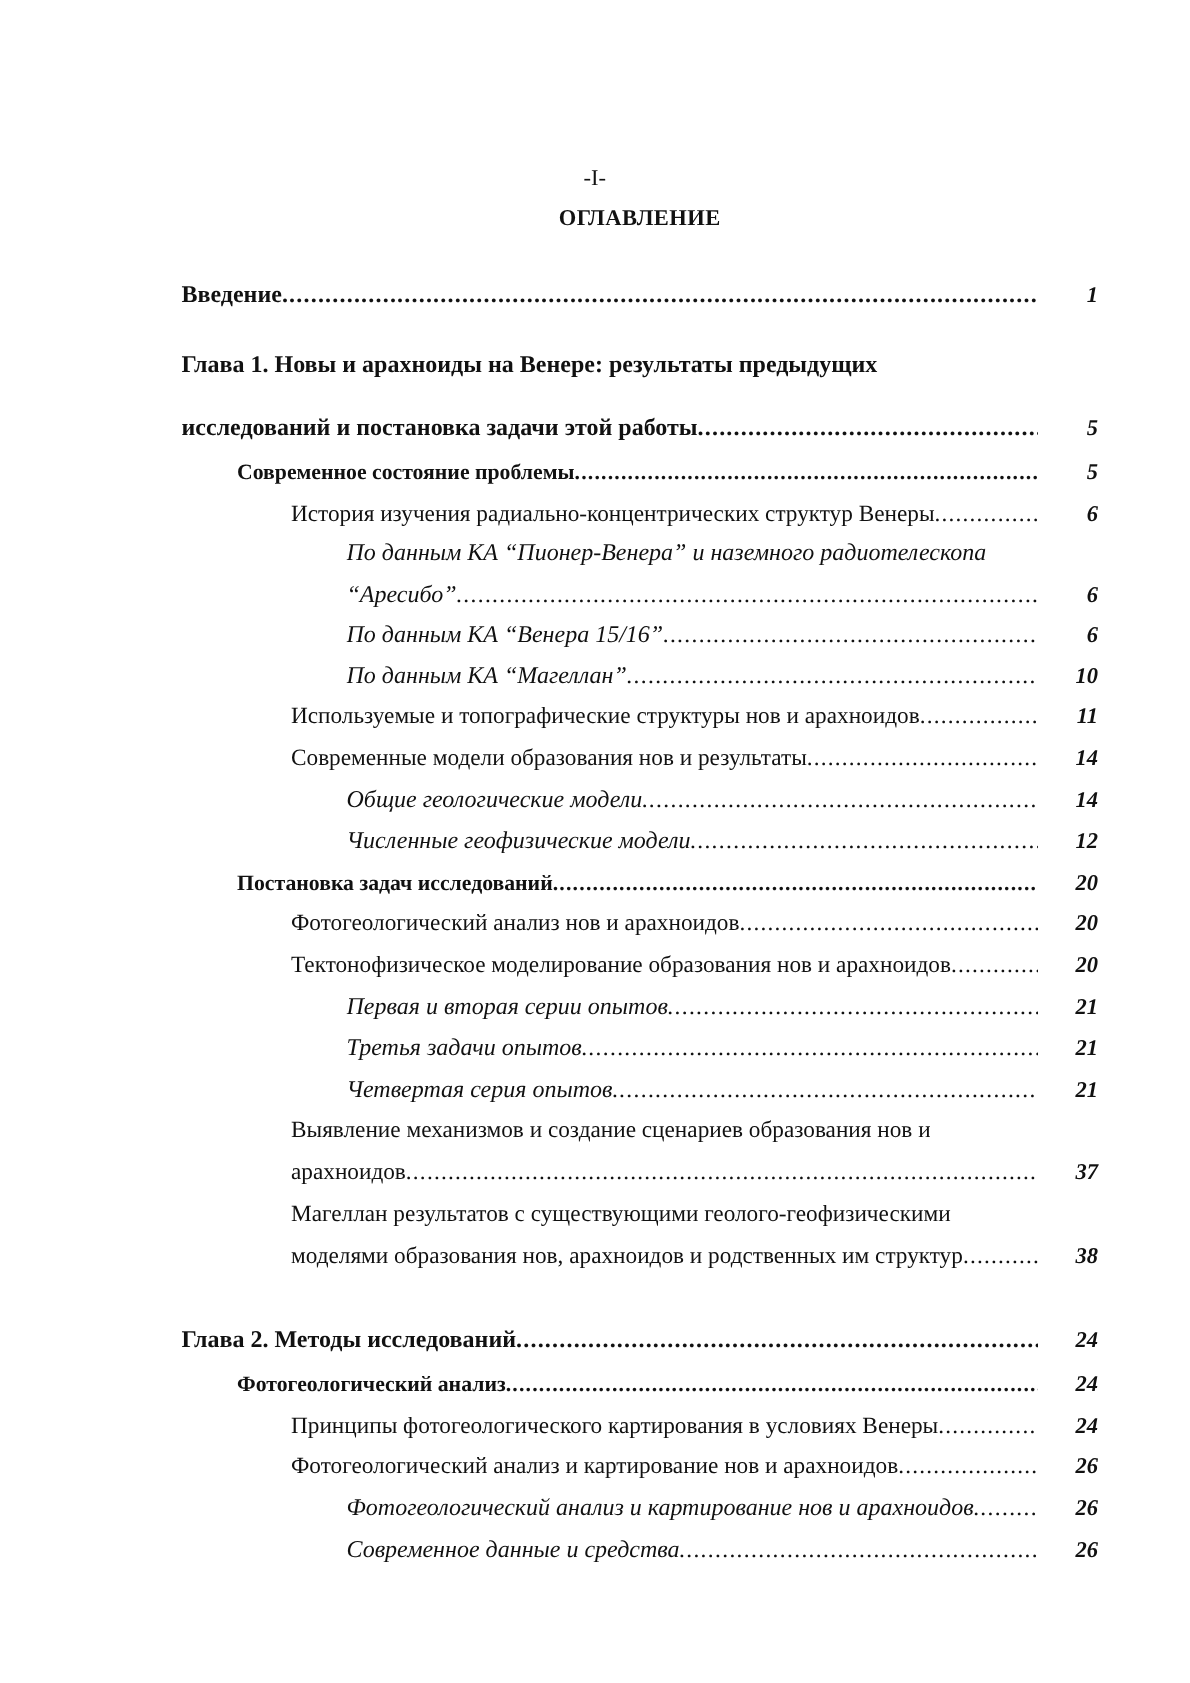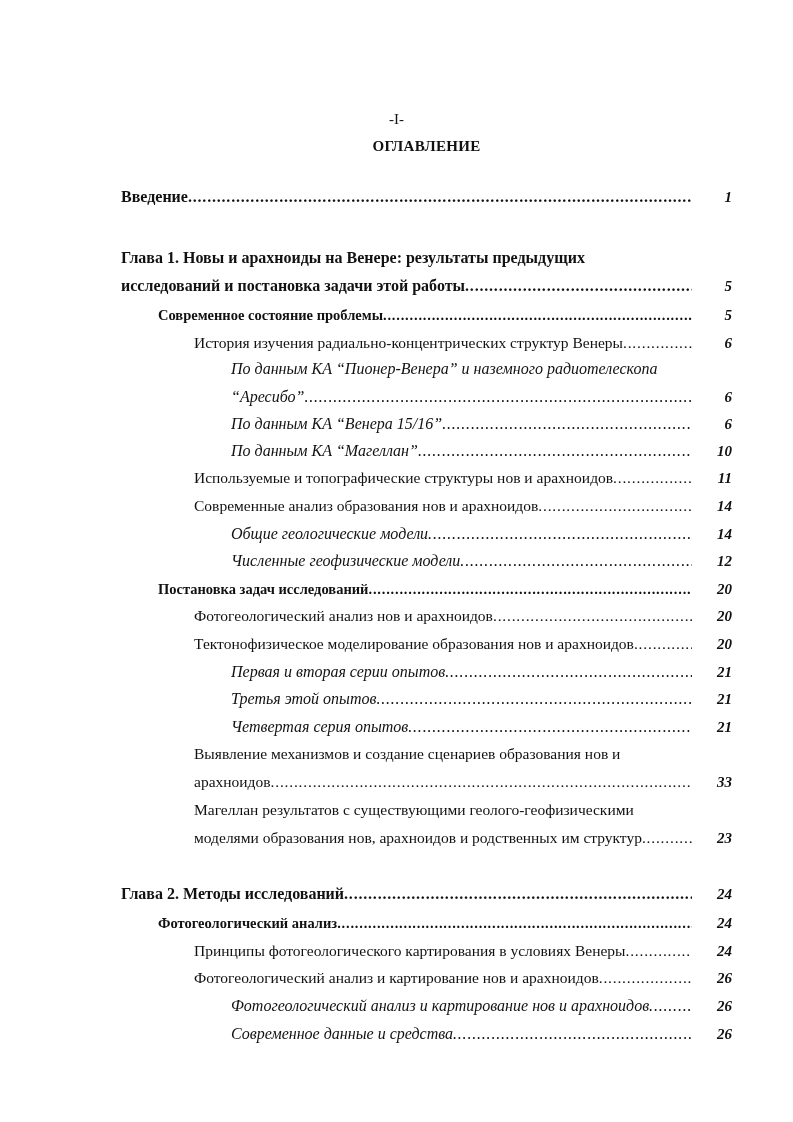--- a/index.html
+++ b/index.html
@@ -21,21 +21,21 @@
 <body>
 
 <div class="page-num">-I-</div>
 <div class="title">ОГЛАВЛЕНИЕ</div>
 
 <div class="toc" id="toc">
     <div class="entry lvl0" style="top: 186px;">
       <span class="text" style="left: 121px; width: 571px;"><span>Введение</span><span class="dots">........................................................................................................................................................................................................</span></span>
       <span class="num">1</span>
     </div>
-    <div class="entry lvl0" style="top: 247px;">
+    <div class="entry lvl0" style="top: 233px;">
       <span class="text" style="left: 121px;">Глава 1. Новы и арахноиды на Венере: результаты предыдущих</span>
     </div>
     <div class="entry lvl0" style="top: 275px;">
       <span class="text" style="left: 121px; width: 571px;"><span>исследований и постановка задачи этой работы</span><span class="dots">........................................................................................................................................................................................................</span></span>
       <span class="num">5</span>
     </div>
     <div class="entry lvl1" style="top: 304px;">
       <span class="text" style="left: 158px; width: 534px;"><span>Современное состояние проблемы</span><span class="dots">........................................................................................................................................................................................................</span></span>
       <span class="num">5</span>
     </div>
@@ -56,21 +56,21 @@
     </div>
     <div class="entry lvl3" style="top: 440px;">
       <span class="text" style="left: 231px; width: 461px;"><span>По данным КА “Магеллан”</span><span class="dots">........................................................................................................................................................................................................</span></span>
       <span class="num">10</span>
     </div>
     <div class="entry lvl2" style="top: 467px;">
       <span class="text" style="left: 194px; width: 498px;"><span>Используемые и  топографические структуры нов и арахноидов</span><span class="dots">........................................................................................................................................................................................................</span></span>
       <span class="num">11</span>
     </div>
     <div class="entry lvl2" style="top: 495px;">
-      <span class="text" style="left: 194px; width: 498px;"><span>Современные анализ образования нов и арахноидов</span><span class="dots">........................................................................................................................................................................................................</span></span>
+      <span class="text" style="left: 194px; width: 498px;"><span>Современные модели образования нов и результаты</span><span class="dots">........................................................................................................................................................................................................</span></span>
       <span class="num">14</span>
     </div>
     <div class="entry lvl3" style="top: 523px;">
       <span class="text" style="left: 231px; width: 461px;"><span>Общие геологические модели</span><span class="dots">........................................................................................................................................................................................................</span></span>
       <span class="num">14</span>
     </div>
     <div class="entry lvl3" style="top: 550px;">
       <span class="text" style="left: 231px; width: 461px;"><span>Численные геофизические модели</span><span class="dots">........................................................................................................................................................................................................</span></span>
       <span class="num">12</span>
     </div>
@@ -84,40 +84,40 @@
     </div>
     <div class="entry lvl2" style="top: 633px;">
       <span class="text" style="left: 194px; width: 498px;"><span>Тектонофизическое моделирование образования нов и арахноидов</span><span class="dots">........................................................................................................................................................................................................</span></span>
       <span class="num">20</span>
     </div>
     <div class="entry lvl3" style="top: 661px;">
       <span class="text" style="left: 231px; width: 461px;"><span>Первая и вторая серии опытов</span><span class="dots">........................................................................................................................................................................................................</span></span>
       <span class="num">21</span>
     </div>
     <div class="entry lvl3" style="top: 688px;">
-      <span class="text" style="left: 231px; width: 461px;"><span>Третья этой опытов</span><span class="dots">........................................................................................................................................................................................................</span></span>
+      <span class="text" style="left: 231px; width: 461px;"><span>Третья задачи опытов</span><span class="dots">........................................................................................................................................................................................................</span></span>
       <span class="num">21</span>
     </div>
     <div class="entry lvl3" style="top: 716px;">
       <span class="text" style="left: 231px; width: 461px;"><span>Четвертая серия опытов</span><span class="dots">........................................................................................................................................................................................................</span></span>
       <span class="num">21</span>
     </div>
     <div class="entry lvl2" style="top: 743px;">
       <span class="text" style="left: 194px;">Выявление механизмов и создание сценариев образования нов и</span>
     </div>
     <div class="entry lvl2" style="top: 771px;">
       <span class="text" style="left: 194px; width: 498px;"><span>арахноидов</span><span class="dots">........................................................................................................................................................................................................</span></span>
-      <span class="num">33</span>
+      <span class="num">37</span>
     </div>
     <div class="entry lvl2" style="top: 799px;">
       <span class="text" style="left: 194px;">Магеллан результатов с существующими геолого-геофизическими</span>
     </div>
     <div class="entry lvl2" style="top: 827px;">
       <span class="text" style="left: 194px; width: 498px;"><span>моделями образования нов, арахноидов и родственных им структур</span><span class="dots">........................................................................................................................................................................................................</span></span>
-      <span class="num">23</span>
+      <span class="num">38</span>
     </div>
     <div class="entry lvl0" style="top: 883px;">
       <span class="text" style="left: 121px; width: 571px;"><span>Глава 2. Методы исследований</span><span class="dots">........................................................................................................................................................................................................</span></span>
       <span class="num">24</span>
     </div>
     <div class="entry lvl1" style="top: 912px;">
       <span class="text" style="left: 158px; width: 534px;"><span>Фотогеологический анализ</span><span class="dots">........................................................................................................................................................................................................</span></span>
       <span class="num">24</span>
     </div>
     <div class="entry lvl2" style="top: 940px;">

